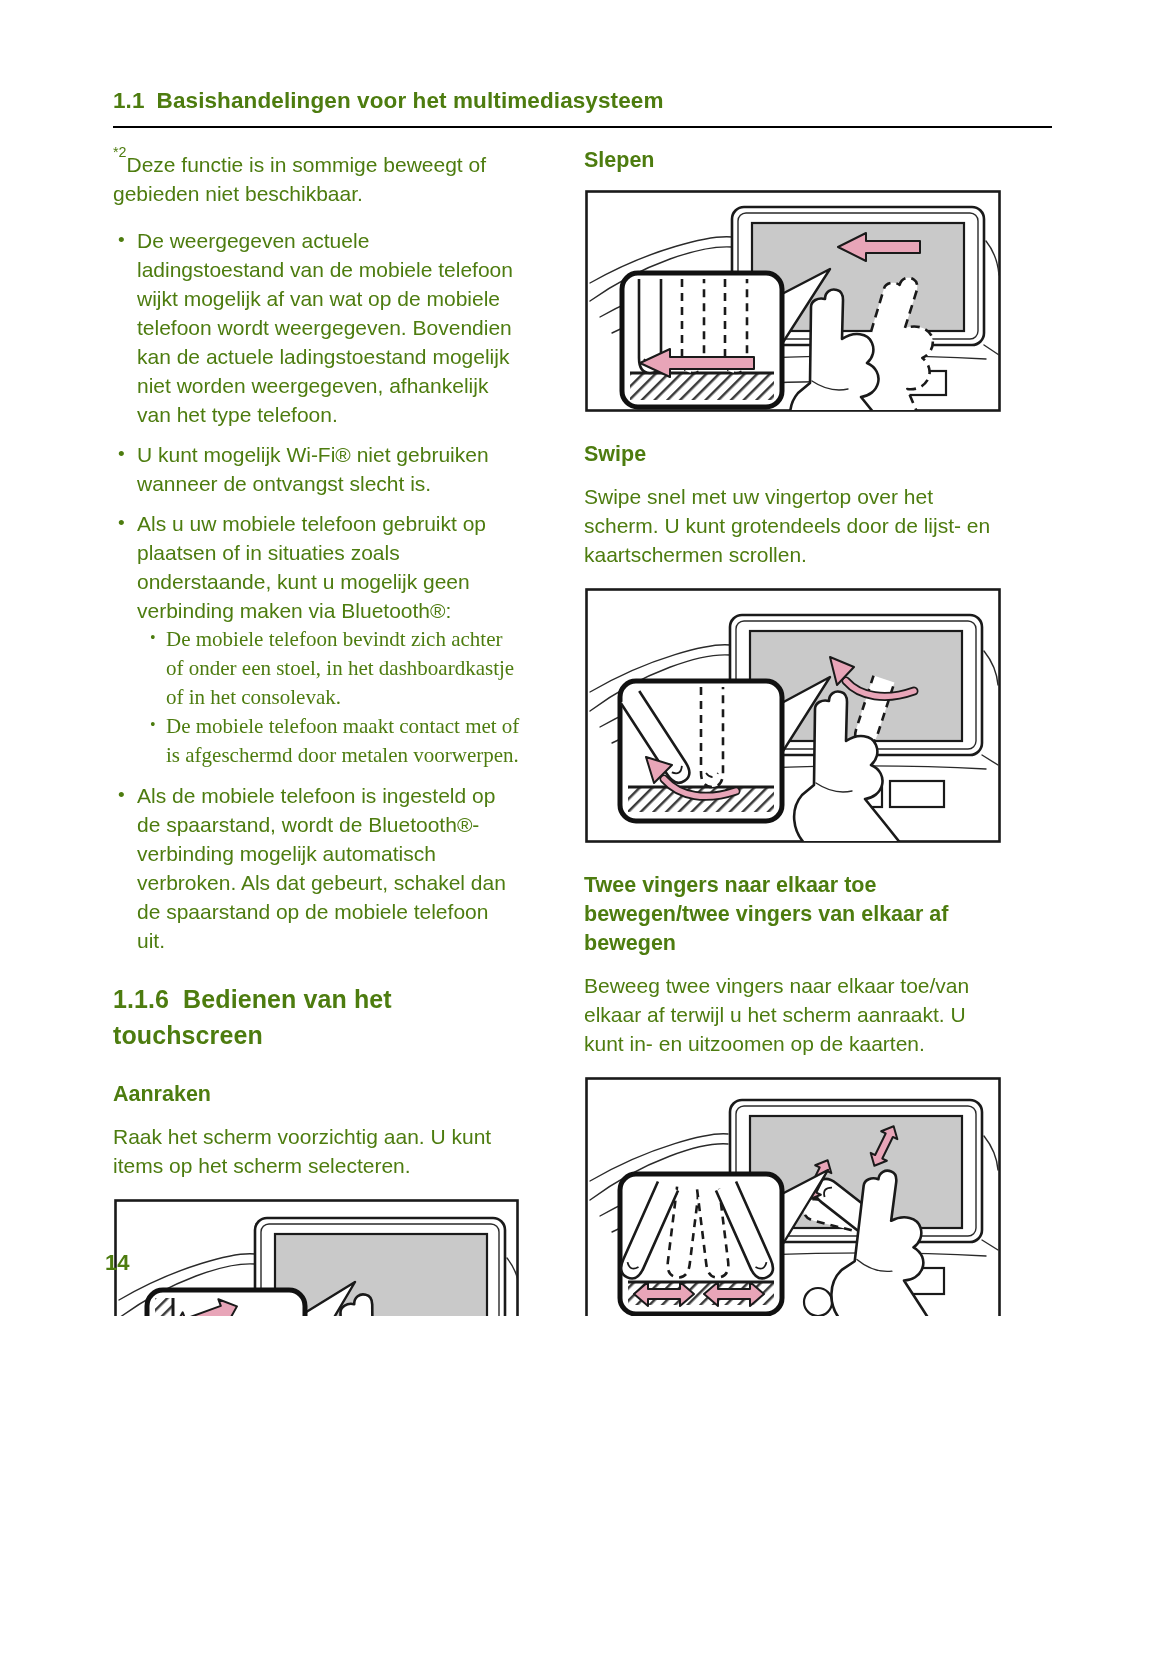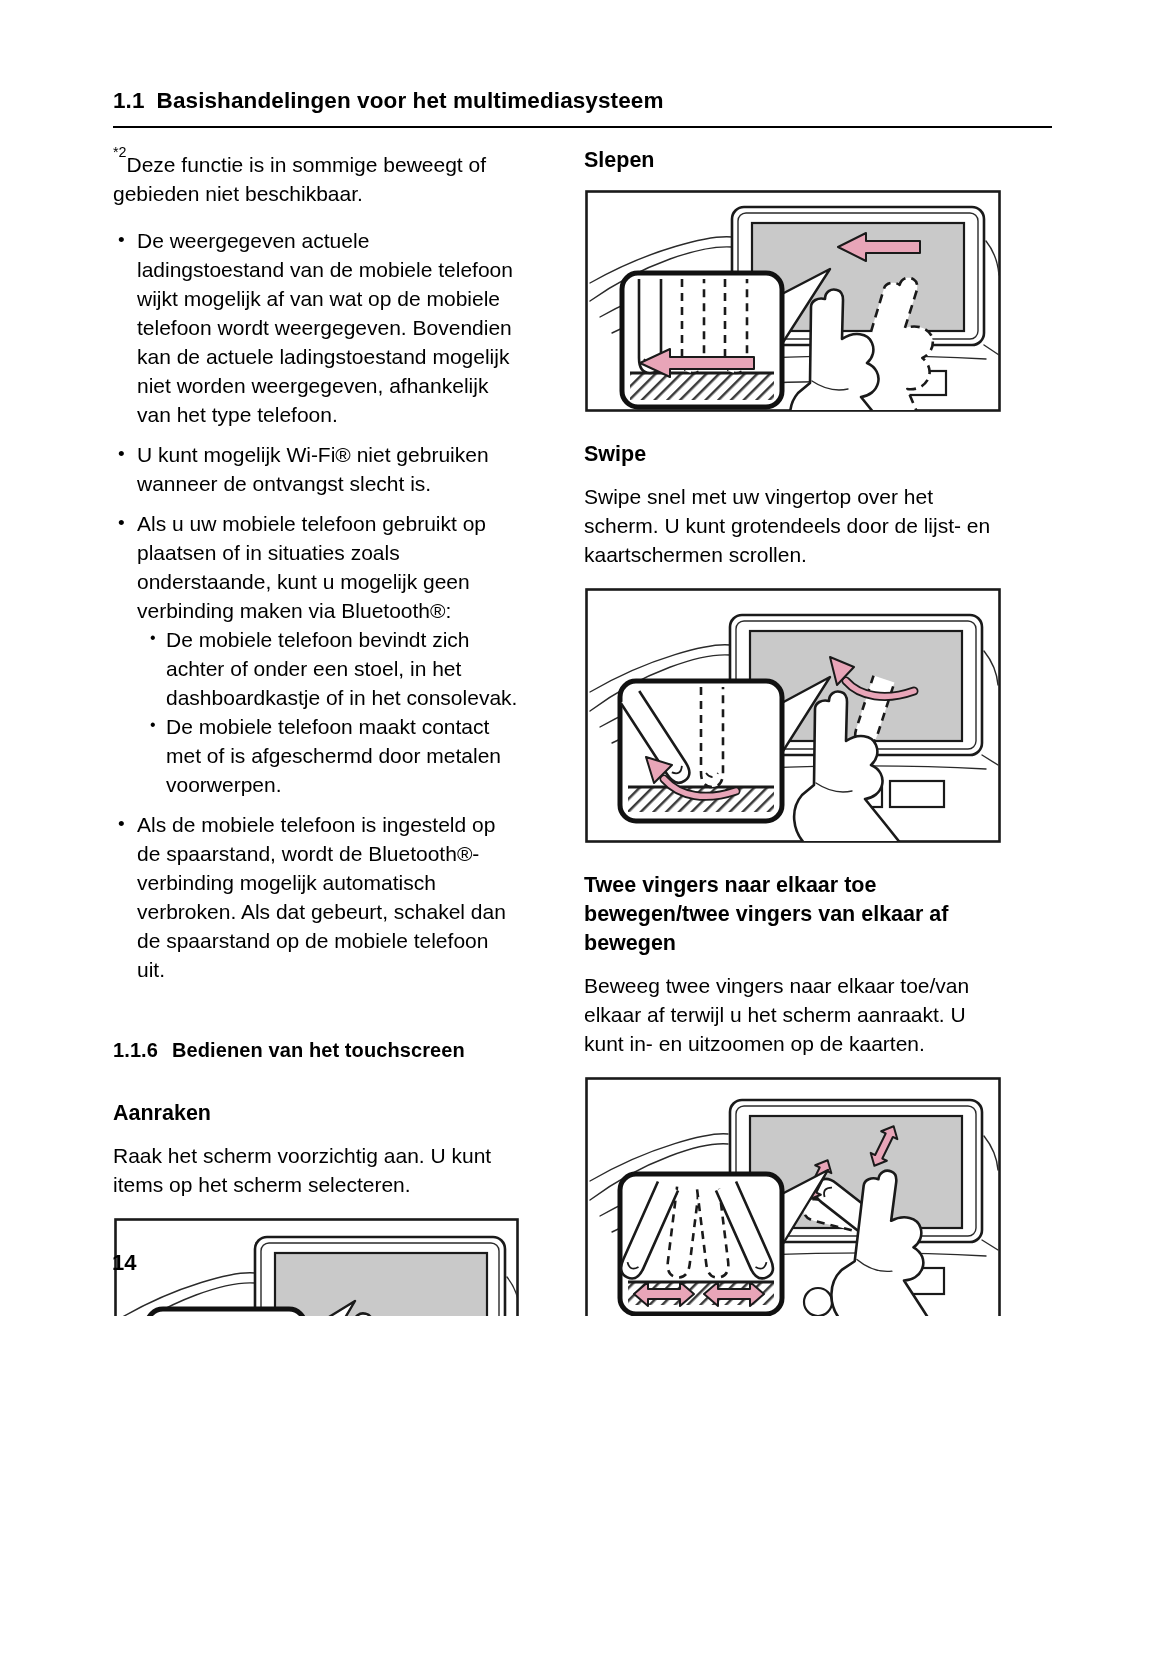--- a/index.html
+++ b/index.html
@@ -2,21 +2,21 @@
 <html lang="nl"><head>
 <meta charset="utf-8">
 <style>
   html,body{margin:0;padding:0;background:#ffffff;}
   .page{
     position:relative;
     width:1165px;height:1316px;
     box-sizing:border-box;
     padding:88px 113px 0 113px;
     font-family:"Liberation Sans",sans-serif;
-    color:#000000;
+    color:#4d7c0f;
     overflow:hidden;
   }
   h1{
     font-size:22.5px;line-height:26px;font-weight:bold;
     margin:0;padding-bottom:12px;
     border-bottom:2.2px solid #000;
     letter-spacing:0.1px;
   }
   h1 .num{margin-right:12px;}
   .columns{
@@ -25,30 +25,30 @@
     column-gap:64px;
     margin-top:17px;
   }
   p{font-size:21px;line-height:29px;margin:0 0 18px 0;}
   .fnm{font-size:68%;position:relative;top:-0.48em;letter-spacing:0;}
   ul{list-style:none;margin:0 0 6px 0;padding:0;}
   li{font-size:21px;line-height:29px;}
   li.b{position:relative;padding-left:24px;margin:0 0 11px 0;}
   li.b::before{content:"\2022";position:absolute;left:5px;top:-1px;font-size:19px;}
   ul.sub{margin:0;padding-left:13px;}
-  ul.sub li{position:relative;padding-left:16px;margin:0;}
+  ul.sub li{position:relative;padding-left:16px;margin:0;font-family:Liberation Serif, serif;}
   ul.sub li::before{content:"\2022";position:absolute;left:0;top:-2px;font-size:16px;}
-  h2{font-size:20px;line-height:44px;margin:44px 0 15px 0;letter-spacing:0.1px;}
+  h2{font-size:25px;line-height:36px;margin:26px 0 15px 0;letter-spacing:0.1px;}
   h2 .num{margin-right:14px;}
   h3{font-size:21.5px;line-height:29px;margin:27px 0 13px 0;}
   .col > h3:first-child{margin-top:1px;}
   figure{margin:14px 0 0 0;}
   figure svg{display:block;}
   .pageno{
-    position:absolute;left:112px;bottom:40px;
+    position:absolute;left:105px;bottom:40px;
     font-size:22px;font-weight:bold;
   }
   
   .frame{fill:#fff;stroke:#1a1a1a;stroke-width:2.6;}
   .thin{fill:none;stroke:#2a2a2a;stroke-width:1.4;stroke-linecap:round;}
   .med{fill:#fff;stroke:#1a1a1a;stroke-width:2.2;}
   .bez{fill:#fff;stroke:#1a1a1a;stroke-width:2.6;}
   .screen{fill:#c9c9c9;stroke:#1a1a1a;stroke-width:2.2;}
   .hand{fill:#fff;stroke:#1a1a1a;stroke-width:2.6;stroke-linejoin:round;}
   .ghost{stroke-dasharray:9 6;}

